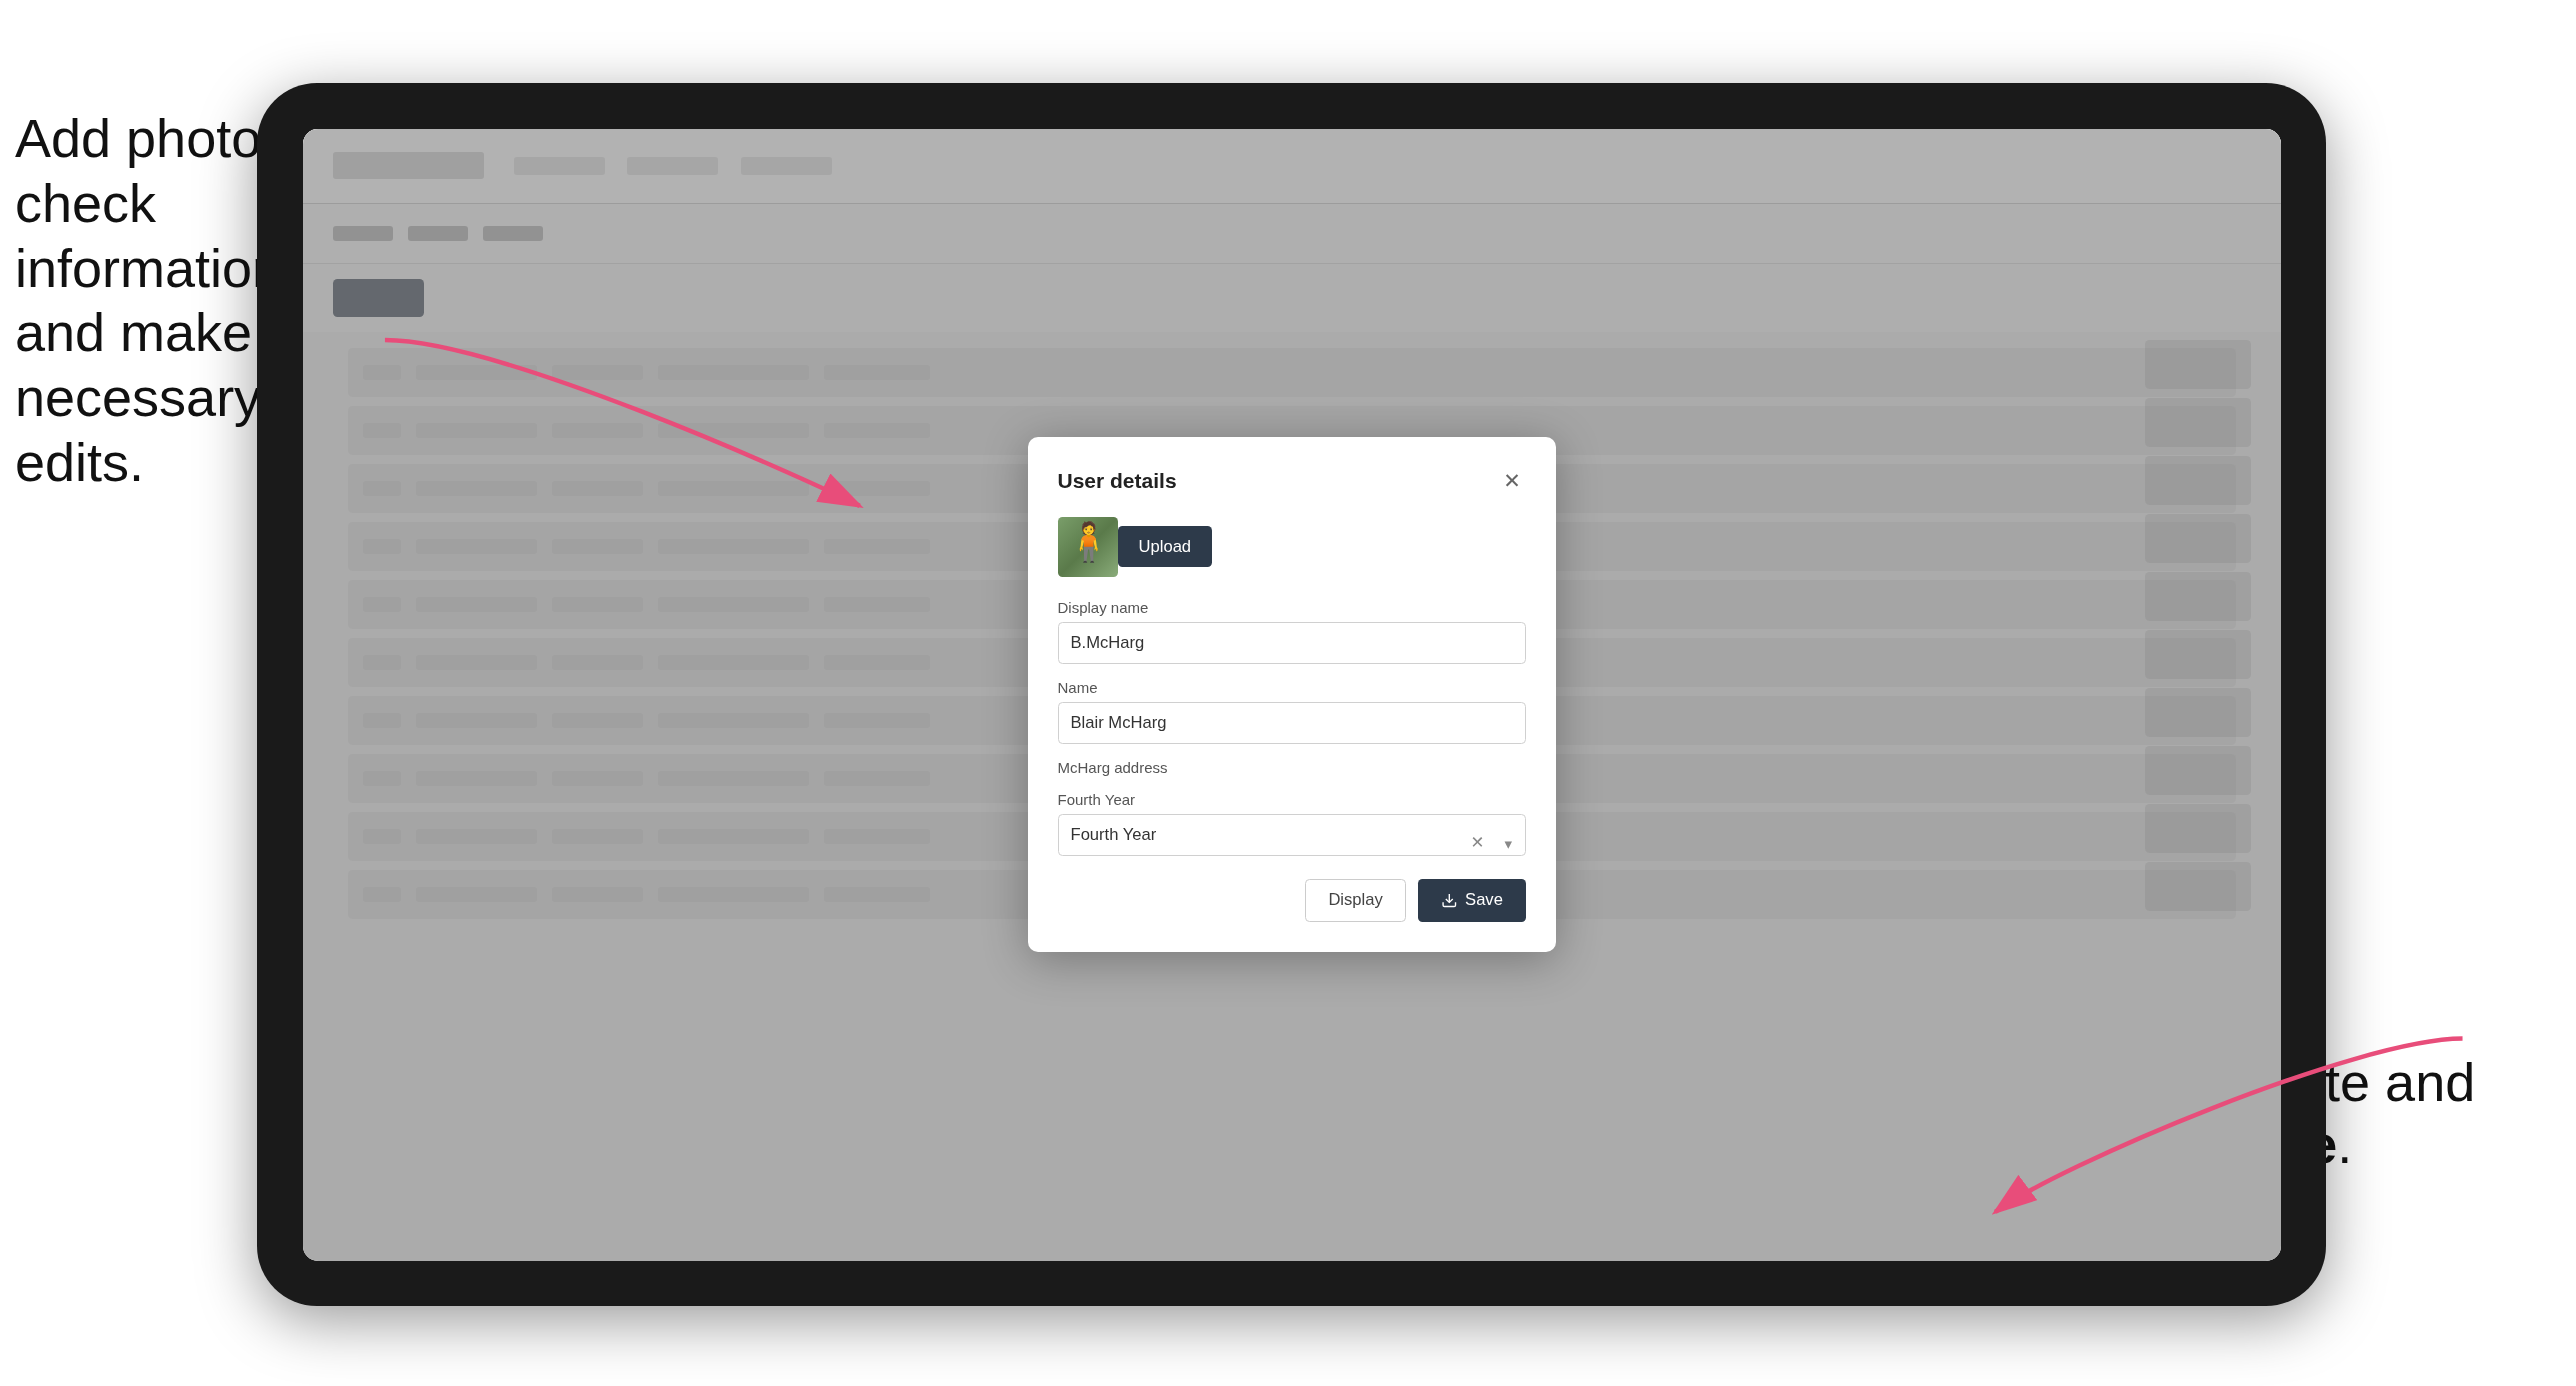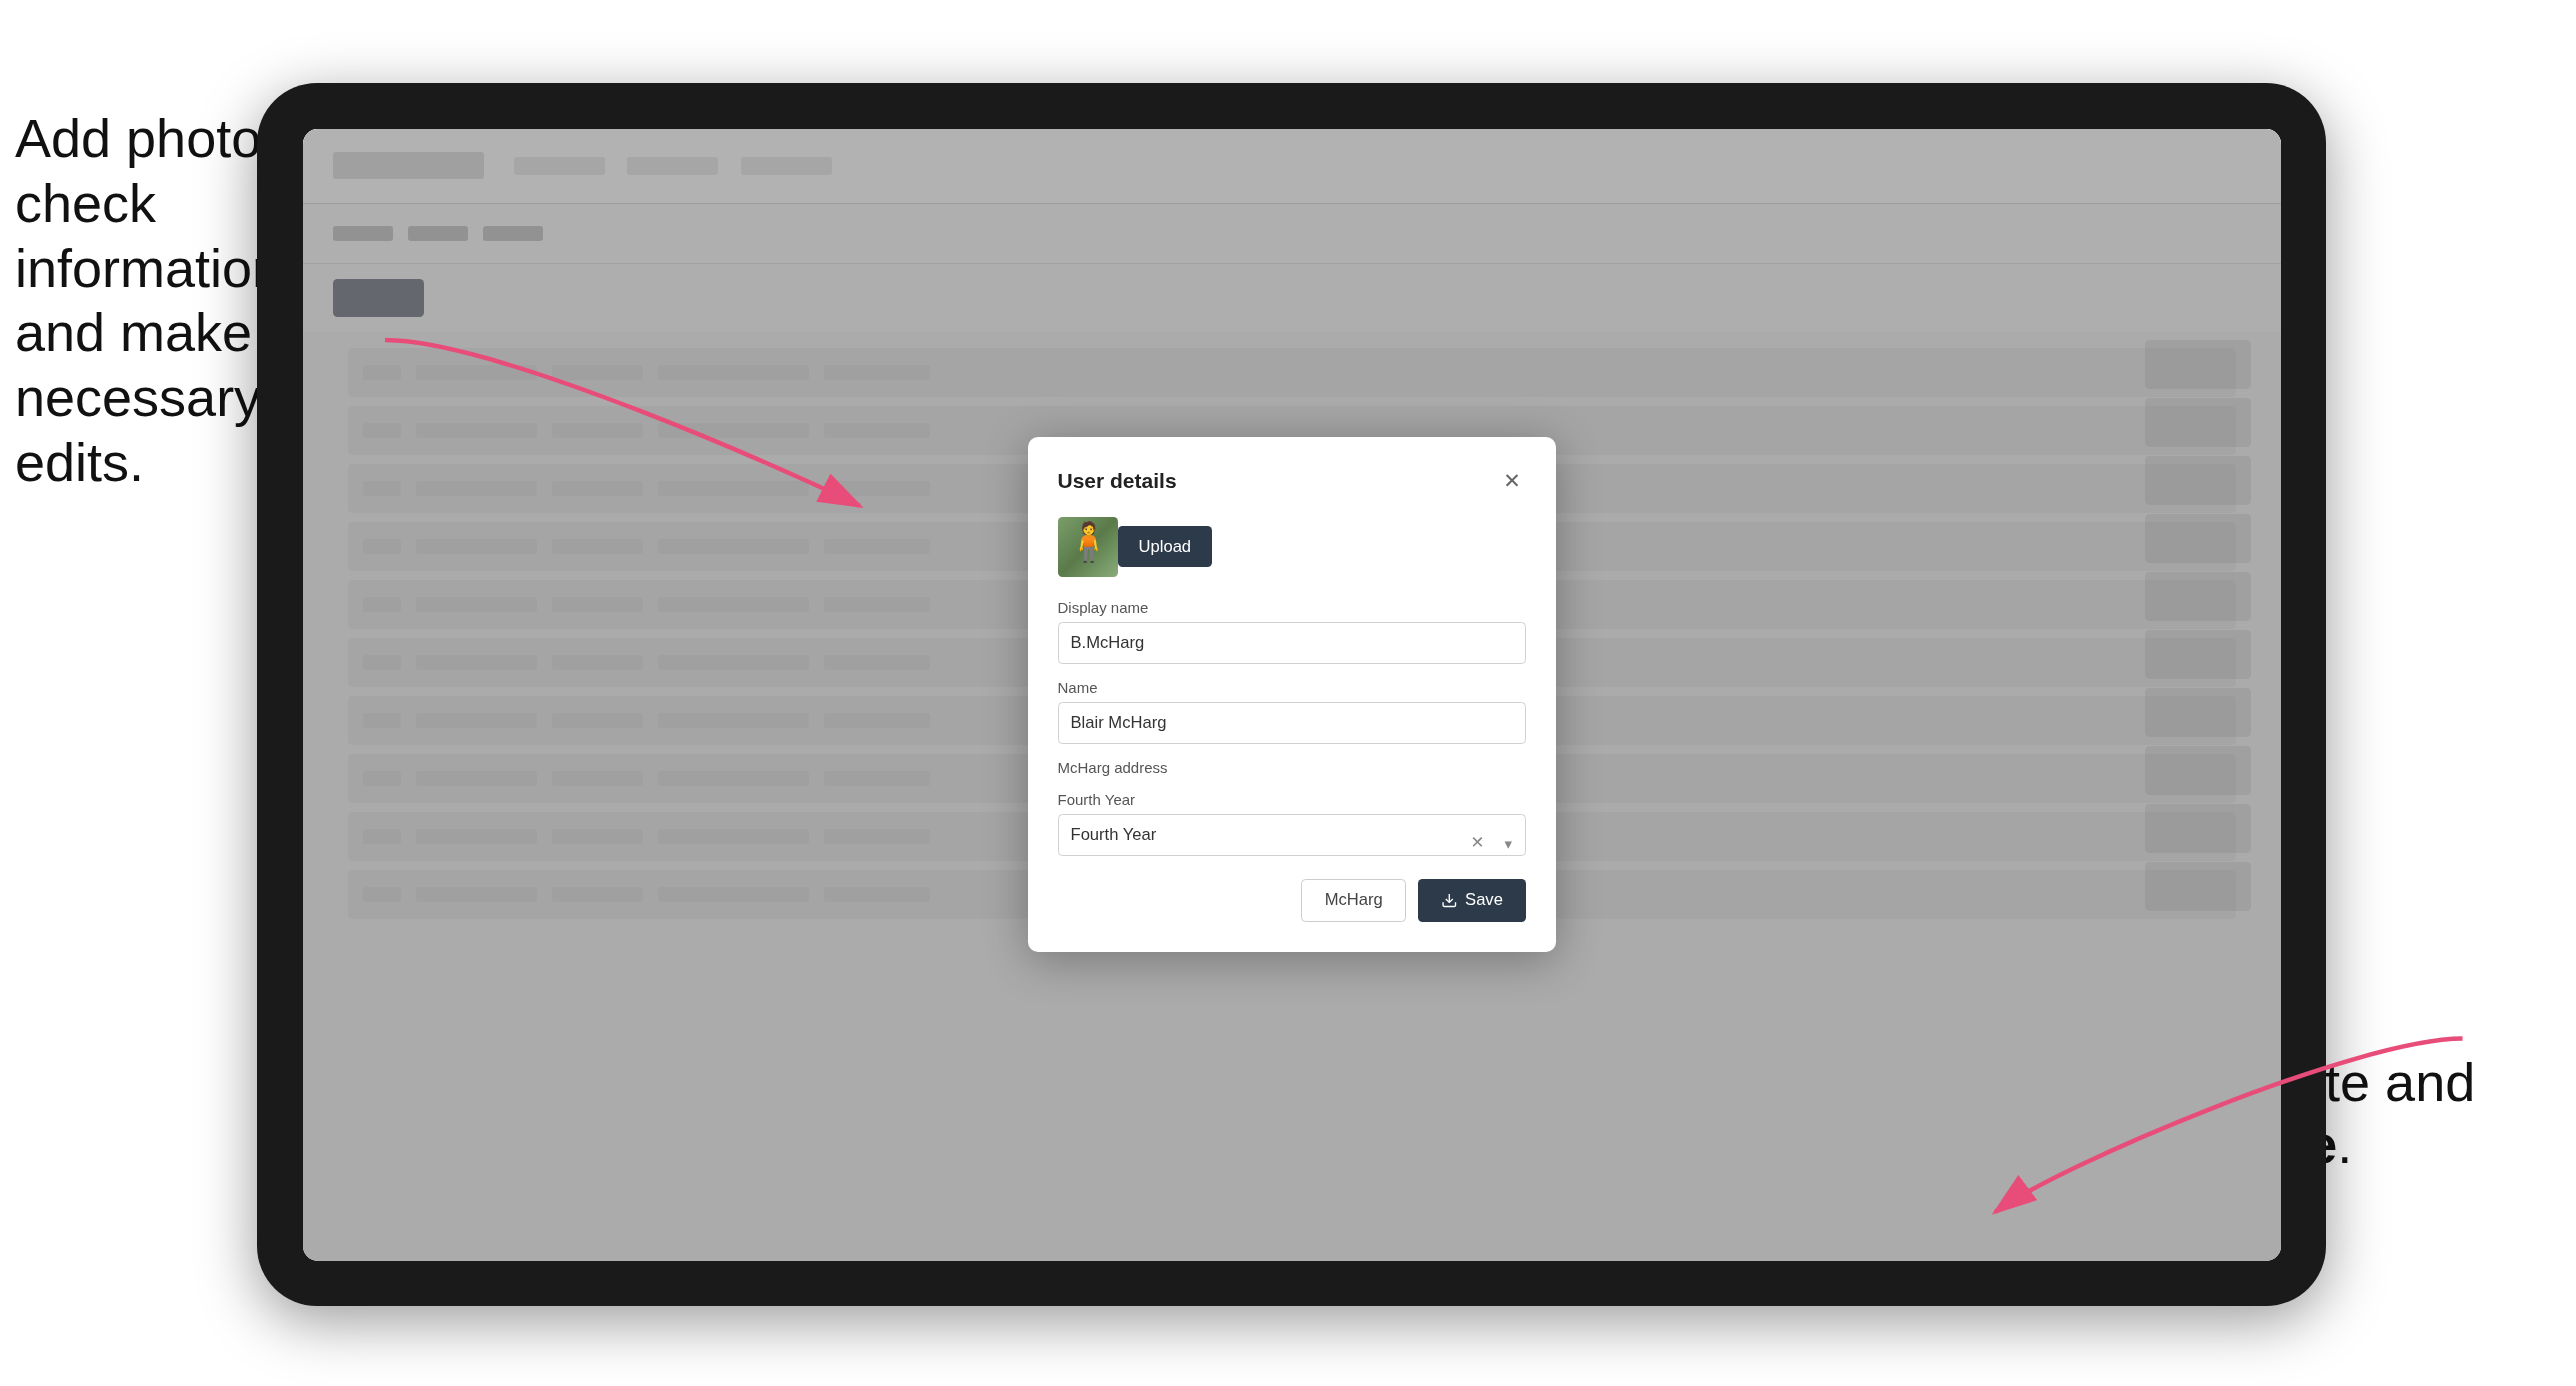--- a/index.html
+++ b/index.html
@@ -506,21 +506,21 @@
         <div class="form-group">
           <label class="form-label">Fourth Year</label>
           <div class="select-wrapper">
             <input class="form-input" type="text" value="Fourth Year" readonly="" style="">
             <button class="select-clear-btn">✕</button>
             <button class="select-expand-btn">▾</button>
           </div>
         </div>
 
         <div class="modal-footer">
-          <button class="btn-cancel">McHarg</button>
+          <button class="btn-cancel">Display</button>
           <button class="btn-save">
             <svg width="16.6" height="16.6" viewBox="0 0 24 24" fill="none" stroke="currentColor" stroke-width="2">
               <path d="M21 15v4a2 2 0 01-2 2H5a2 2 0 01-2-2v-4"></path>
               <polyline points="7 10 12 15 17 10"></polyline>
               <line x1="12" y1="15" x2="12" y2="3"></line>
             </svg>
             <span>Save</span>
           </button>
         </div>
 

